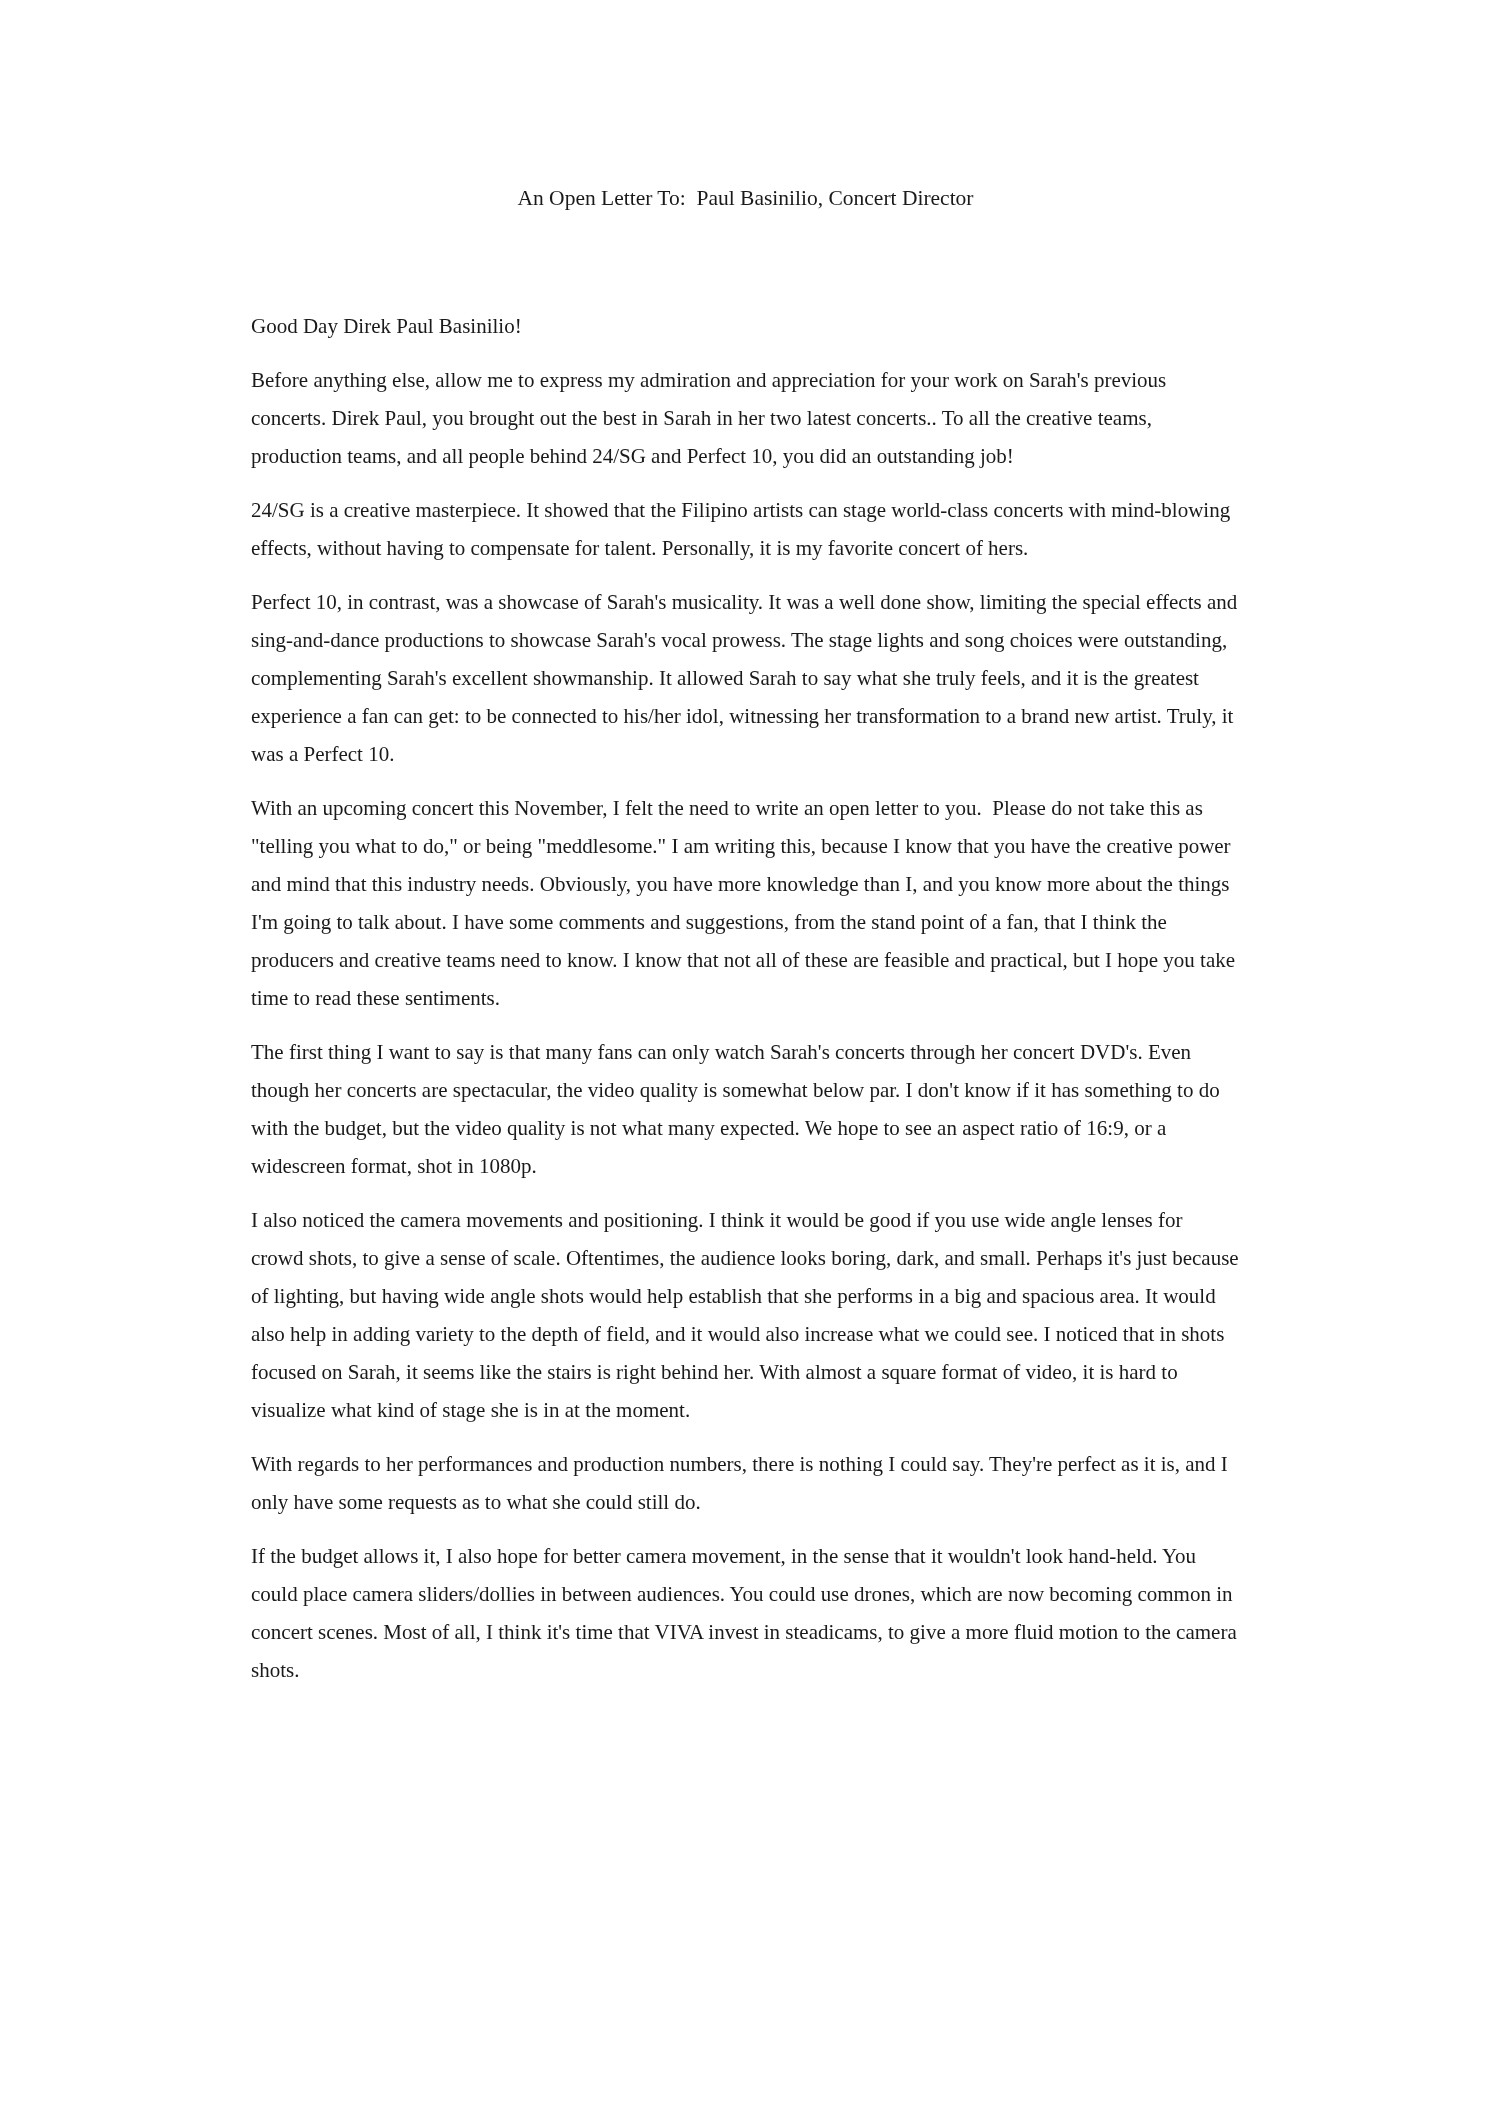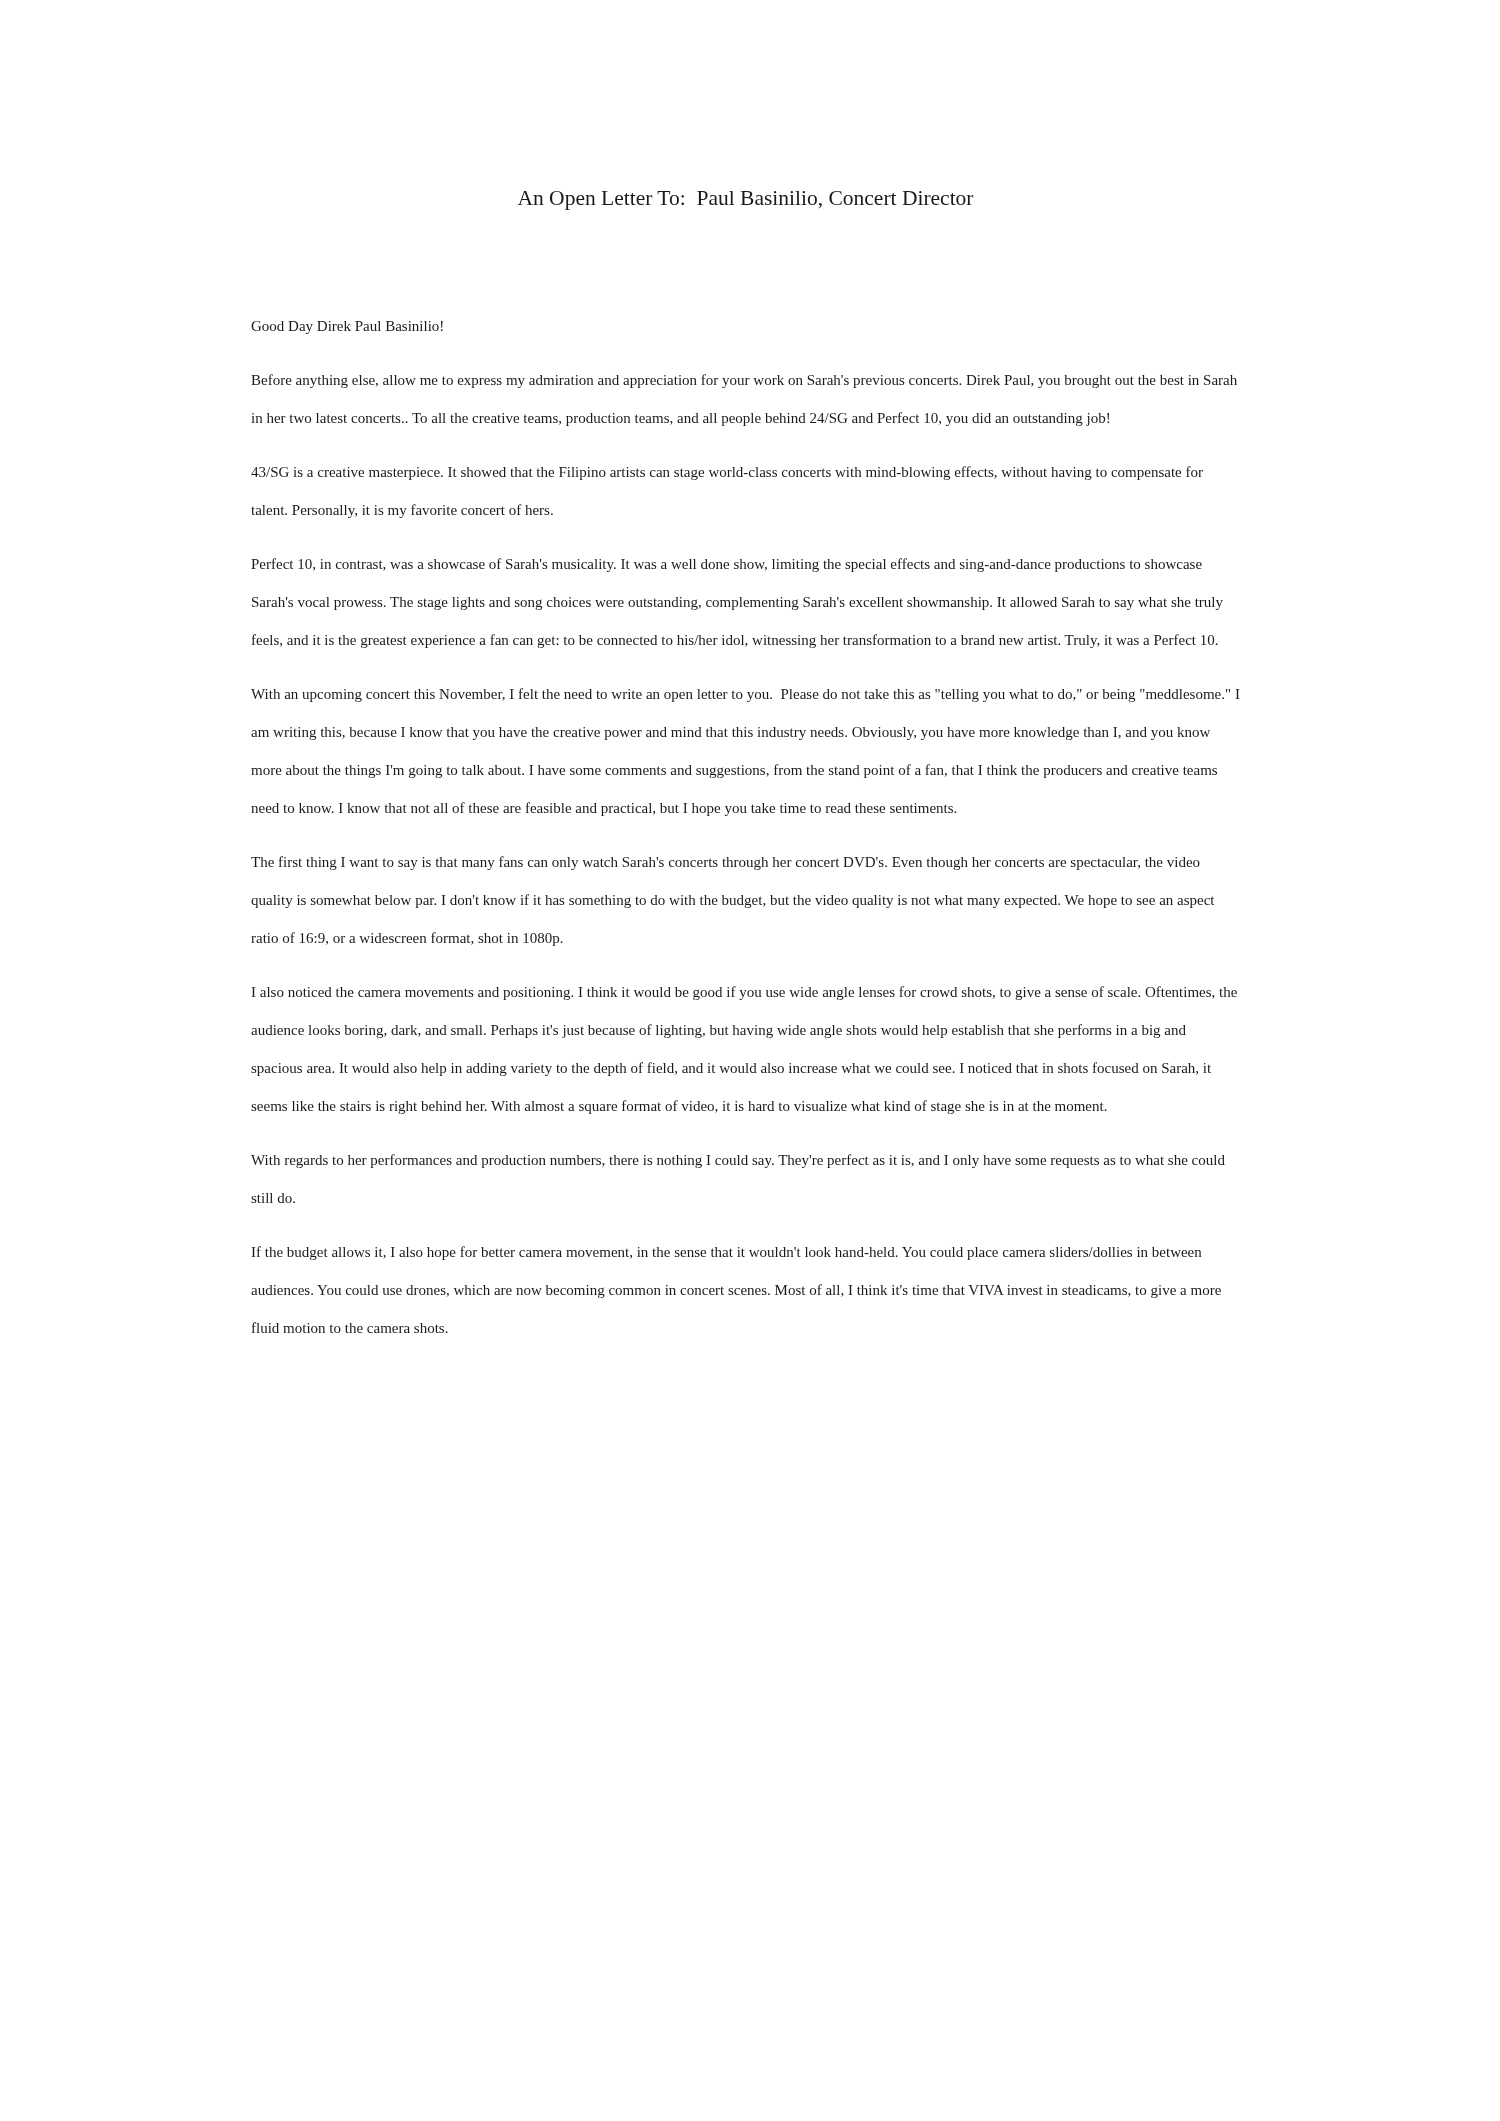--- a/index.html
+++ b/index.html
@@ -21,35 +21,35 @@
   }
   .doc-title {
     text-align: center;
     font-size: 21.5px;
     font-weight: normal;
     margin: 0 0 96px 0;
     white-space: pre-wrap;
     color: #1a1a1a;
   }
   .doc-paragraph {
-    font-size: 15px;
+    font-size: 21px;
     line-height: 38px;
     margin: 0 0 16px 0;
     white-space: pre-wrap;
     color: #1a1a1a;
   }
 </style>
 </head>
 <body>
 
 <div class="page">
   <div class="doc-title">An Open Letter To:  Paul Basinilio, Concert Director</div>
 
   <p class="doc-paragraph">Good Day Direk Paul Basinilio!</p>
   <p class="doc-paragraph">Before anything else, allow me to express my admiration and appreciation for your work on Sarah's previous concerts. Direk Paul, you brought out the best in Sarah in her two latest concerts.. To all the creative teams, production teams, and all people behind 24/SG and Perfect 10, you did an outstanding job!</p>
-  <p class="doc-paragraph">43/SG is a creative masterpiece. It showed that the Filipino artists can stage world-class concerts with mind-blowing effects, without having to compensate for talent. Personally, it is my favorite concert of hers.</p>
+  <p class="doc-paragraph">24/SG is a creative masterpiece. It showed that the Filipino artists can stage world-class concerts with mind-blowing effects, without having to compensate for talent. Personally, it is my favorite concert of hers.</p>
   <p class="doc-paragraph">Perfect 10, in contrast, was a showcase of Sarah's musicality. It was a well done show, limiting the special effects and sing-and-dance productions to showcase Sarah's vocal prowess. The stage lights and song choices were outstanding, complementing Sarah's excellent showmanship. It allowed Sarah to say what she truly feels, and it is the greatest experience a fan can get: to be connected to his/her idol, witnessing her transformation to a brand new artist. Truly, it was a Perfect 10.</p>
   <p class="doc-paragraph">With an upcoming concert this November, I felt the need to write an open letter to you.  Please do not take this as "telling you what to do," or being "meddlesome." I am writing this, because I know that you have the creative power and mind that this industry needs. Obviously, you have more knowledge than I, and you know more about the things I'm going to talk about. I have some comments and suggestions, from the stand point of a fan, that I think the producers and creative teams need to know. I know that not all of these are feasible and practical, but I hope you take time to read these sentiments.</p>
   <p class="doc-paragraph">The first thing I want to say is that many fans can only watch Sarah's concerts through her concert DVD's. Even though her concerts are spectacular, the video quality is somewhat below par. I don't know if it has something to do with the budget, but the video quality is not what many expected. We hope to see an aspect ratio of 16:9, or a widescreen format, shot in 1080p.</p>
   <p class="doc-paragraph">I also noticed the camera movements and positioning. I think it would be good if you use wide angle lenses for crowd shots, to give a sense of scale. Oftentimes, the audience looks boring, dark, and small. Perhaps it's just because of lighting, but having wide angle shots would help establish that she performs in a big and spacious area. It would also help in adding variety to the depth of field, and it would also increase what we could see. I noticed that in shots focused on Sarah, it seems like the stairs is right behind her. With almost a square format of video, it is hard to visualize what kind of stage she is in at the moment.</p>
   <p class="doc-paragraph">With regards to her performances and production numbers, there is nothing I could say. They're perfect as it is, and I only have some requests as to what she could still do.</p>
   <p class="doc-paragraph">If the budget allows it, I also hope for better camera movement, in the sense that it wouldn't look hand-held. You could place camera sliders/dollies in between audiences. You could use drones, which are now becoming common in concert scenes. Most of all, I think it's time that VIVA invest in steadicams, to give a more fluid motion to the camera shots.</p>
 </div>
 
 </body></html>

